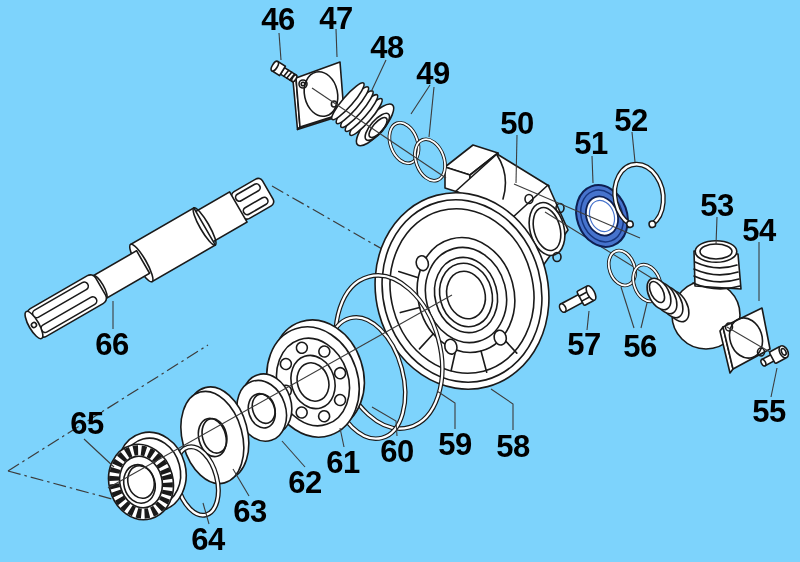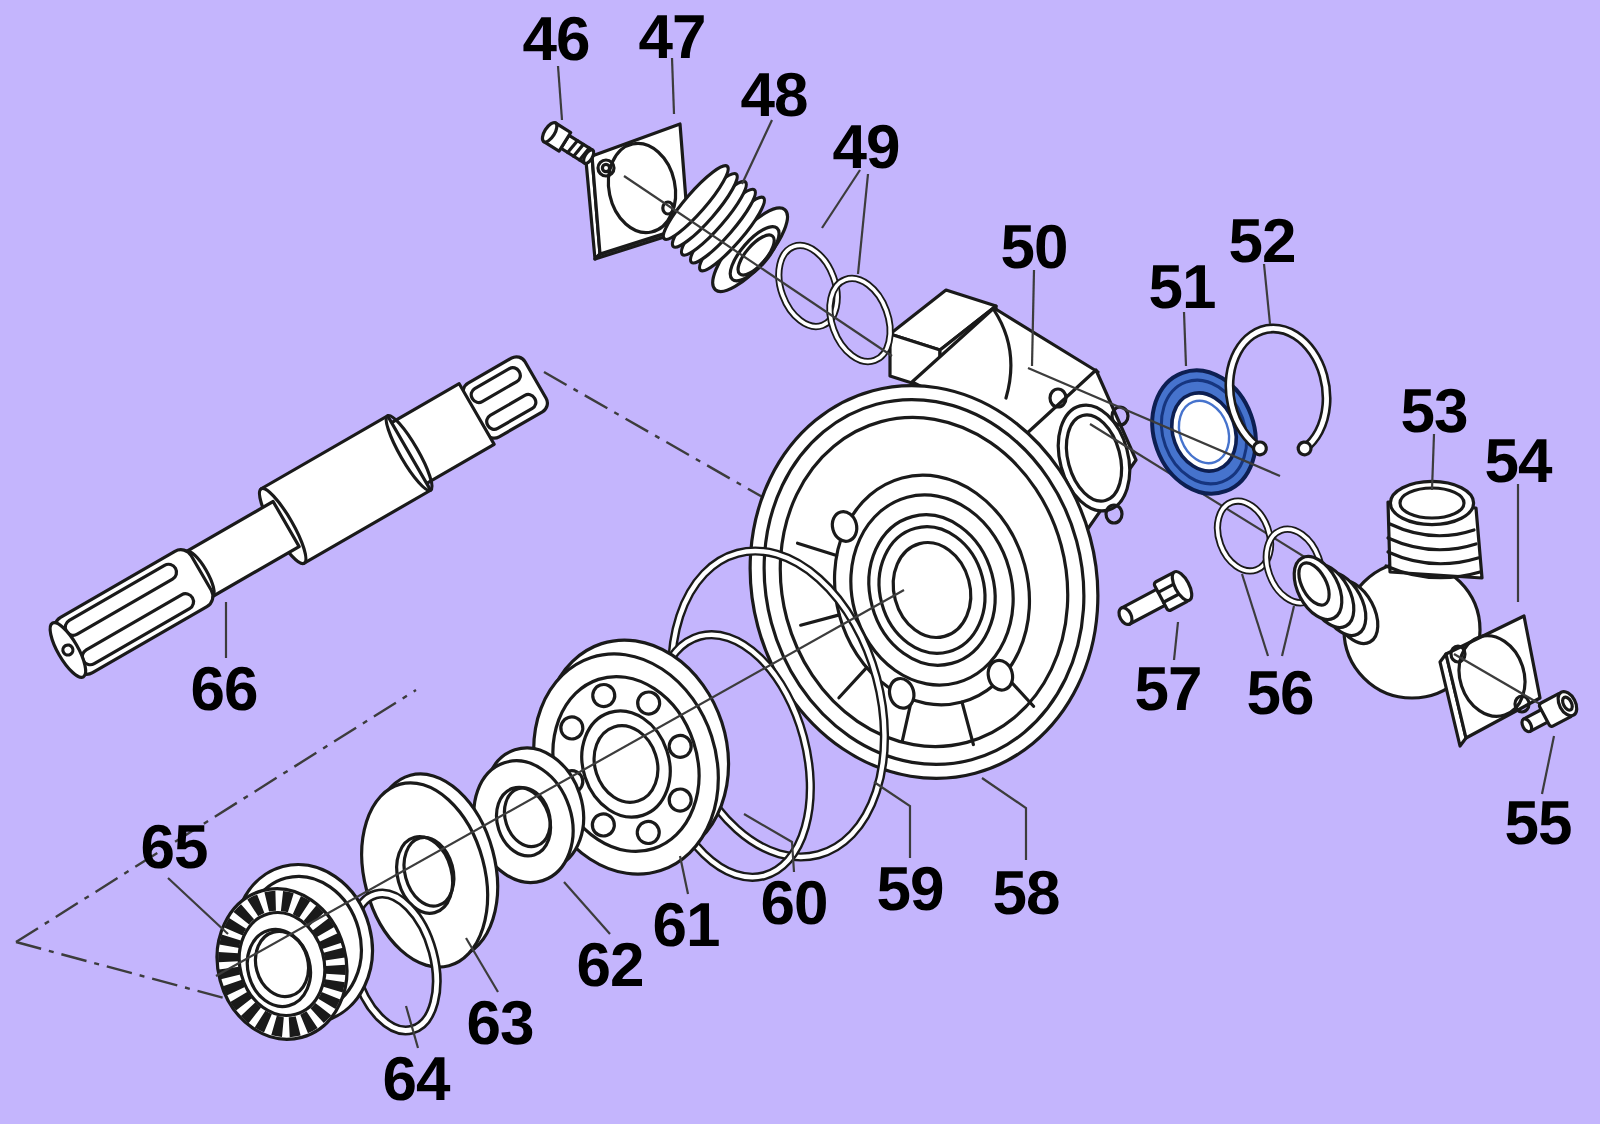--- a/index.html
+++ b/index.html
@@ -1,16 +1,16 @@
 <!DOCTYPE html>
 <html><head>
 <meta charset="utf-8">
 <style>
   html,body{margin:0;padding:0;background:#fff;}
-  #stage{position:relative;width:800px;height:562px;background:#c4b5fd;overflow:hidden;}
+  #stage{position:relative;width:800px;height:562px;background:#7dd3fc;overflow:hidden;}
   svg{display:block;}
   .lbl{font-family:"Liberation Sans",sans-serif;font-weight:bold;font-size:31px;fill:#000;text-anchor:middle;letter-spacing:-0.5px;}
   .ln{fill:none;stroke:#1a1a1a;stroke-width:1.6;stroke-linecap:round;stroke-linejoin:round;}
   .fw{fill:#fff;stroke:#1a1a1a;stroke-width:1.6;stroke-linecap:round;stroke-linejoin:round;}
   .thin{fill:none;stroke:#3c3c3c;stroke-width:1.1;}
   .ldr{fill:none;stroke:#3c3c3c;stroke-width:1.1;}
   .dash{fill:none;stroke:#3c3c3c;stroke-width:1.2;stroke-dasharray:13 4 2.5 4;}
   .wb{fill:none;stroke:#1a1a1a;}
   .ww{fill:none;stroke:#fff;}
   .sealEdge{stroke:#0d1f52;}

